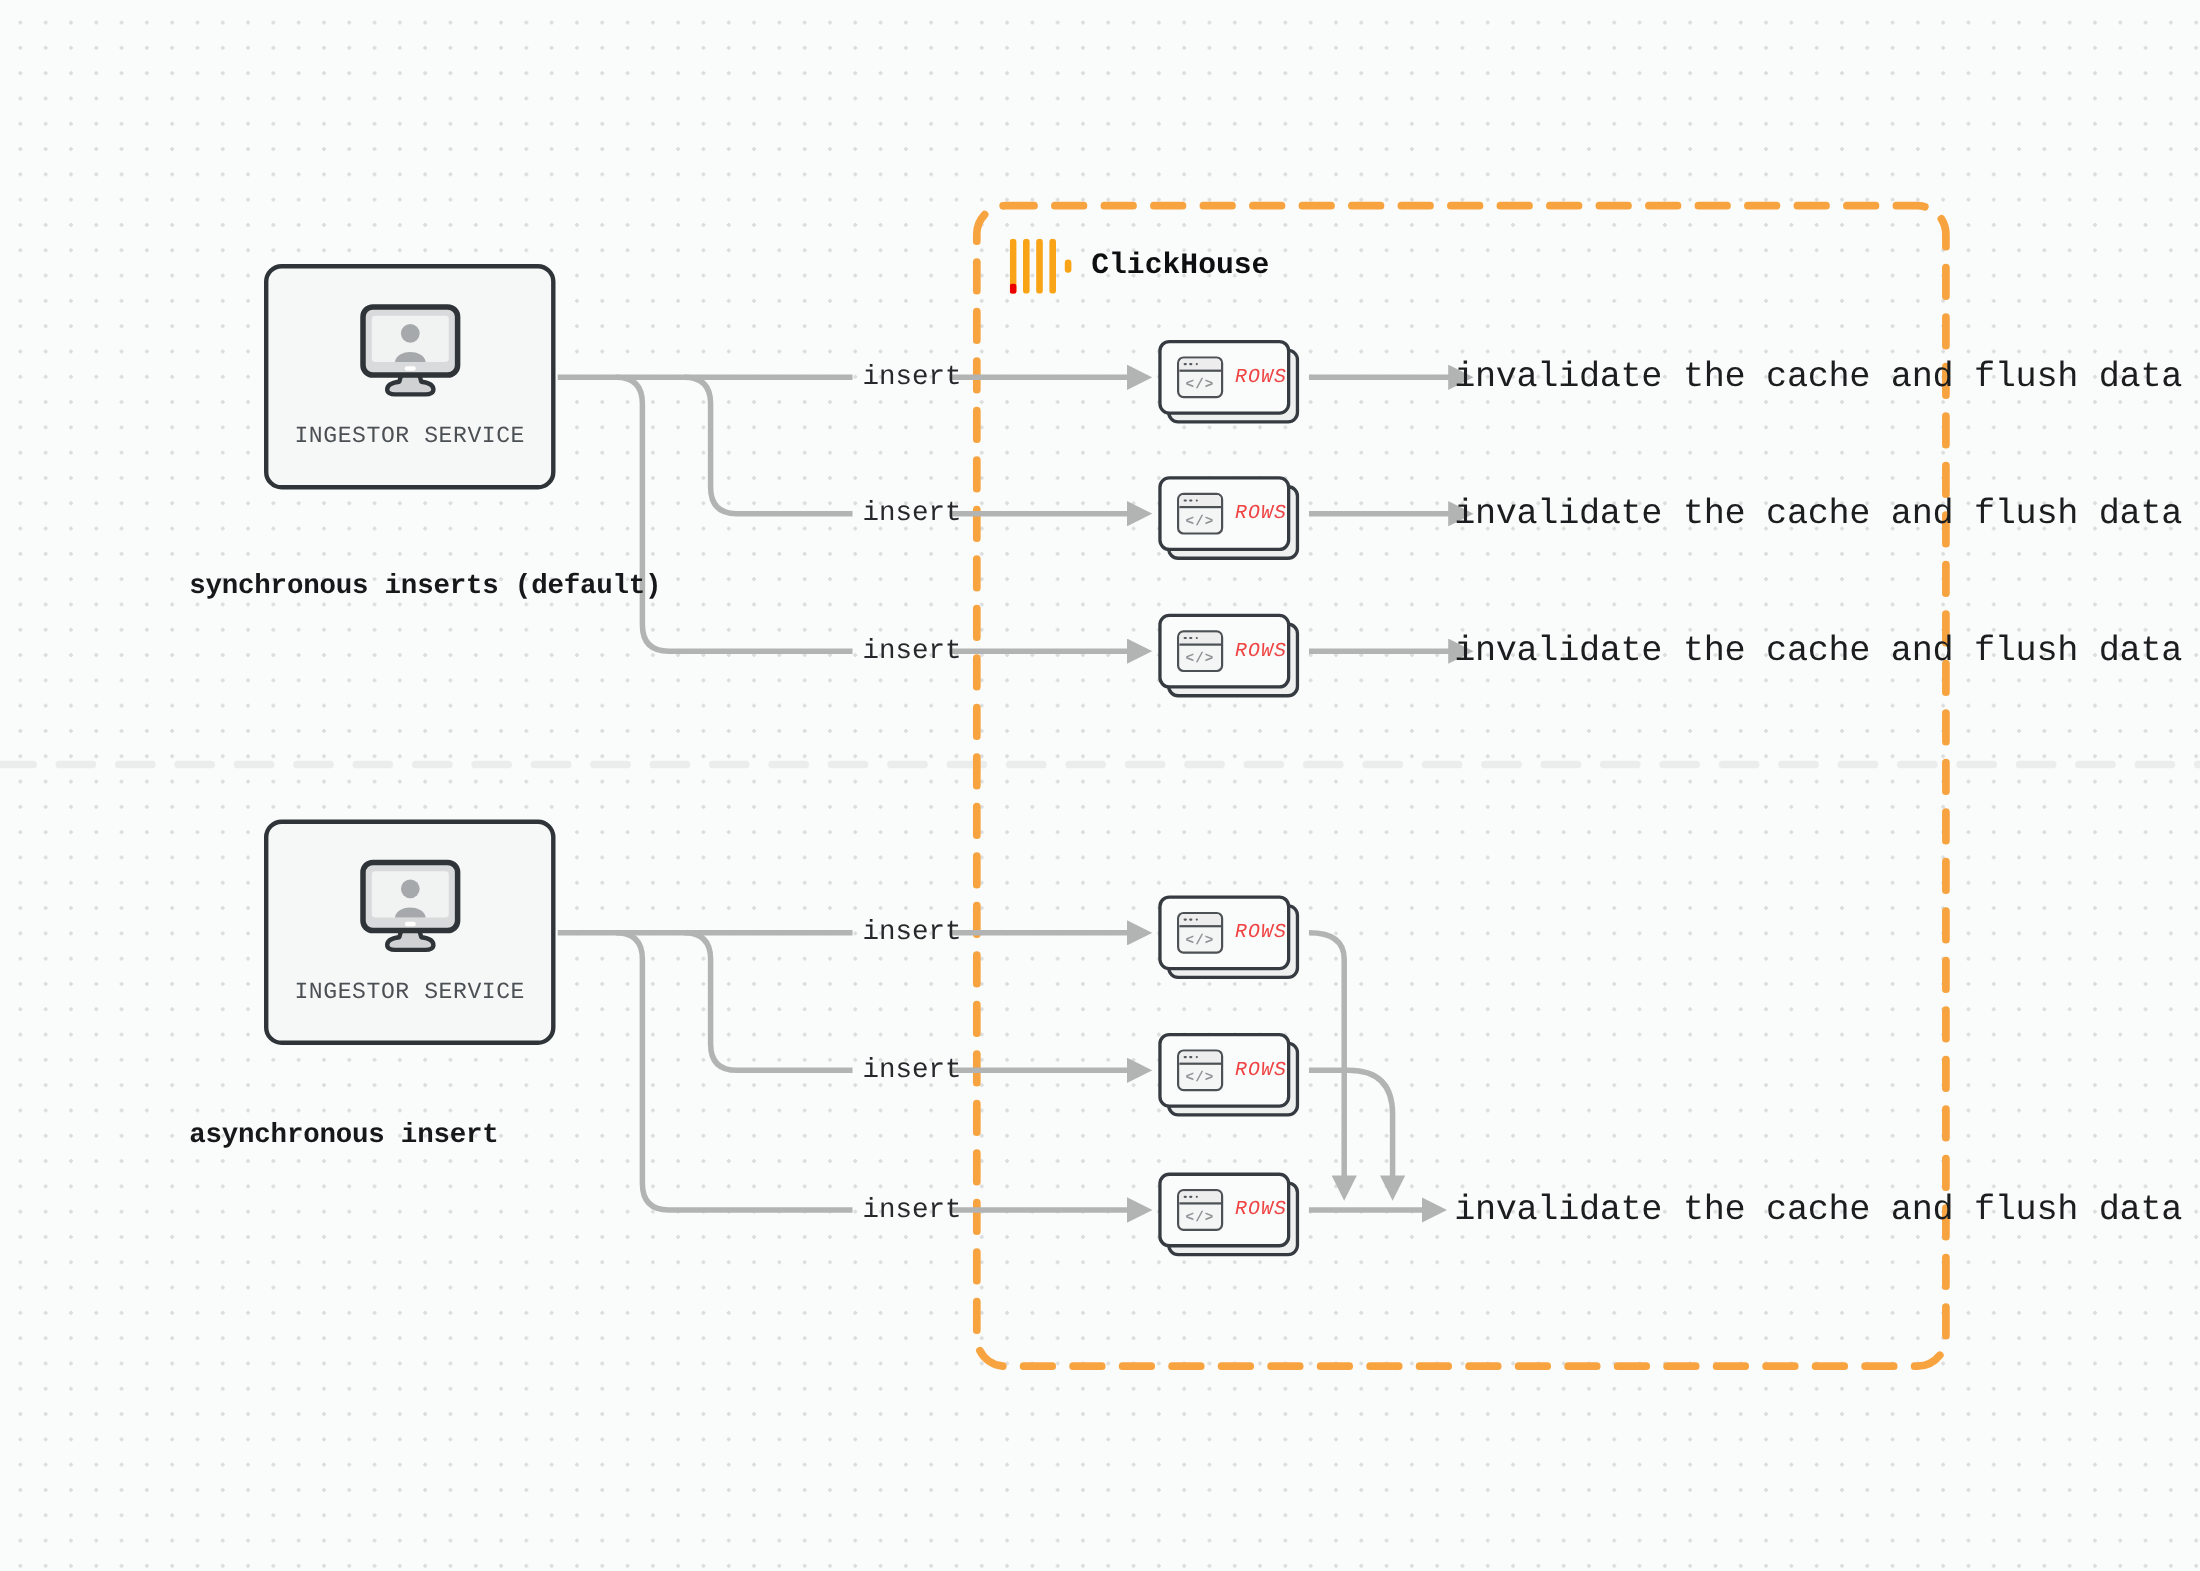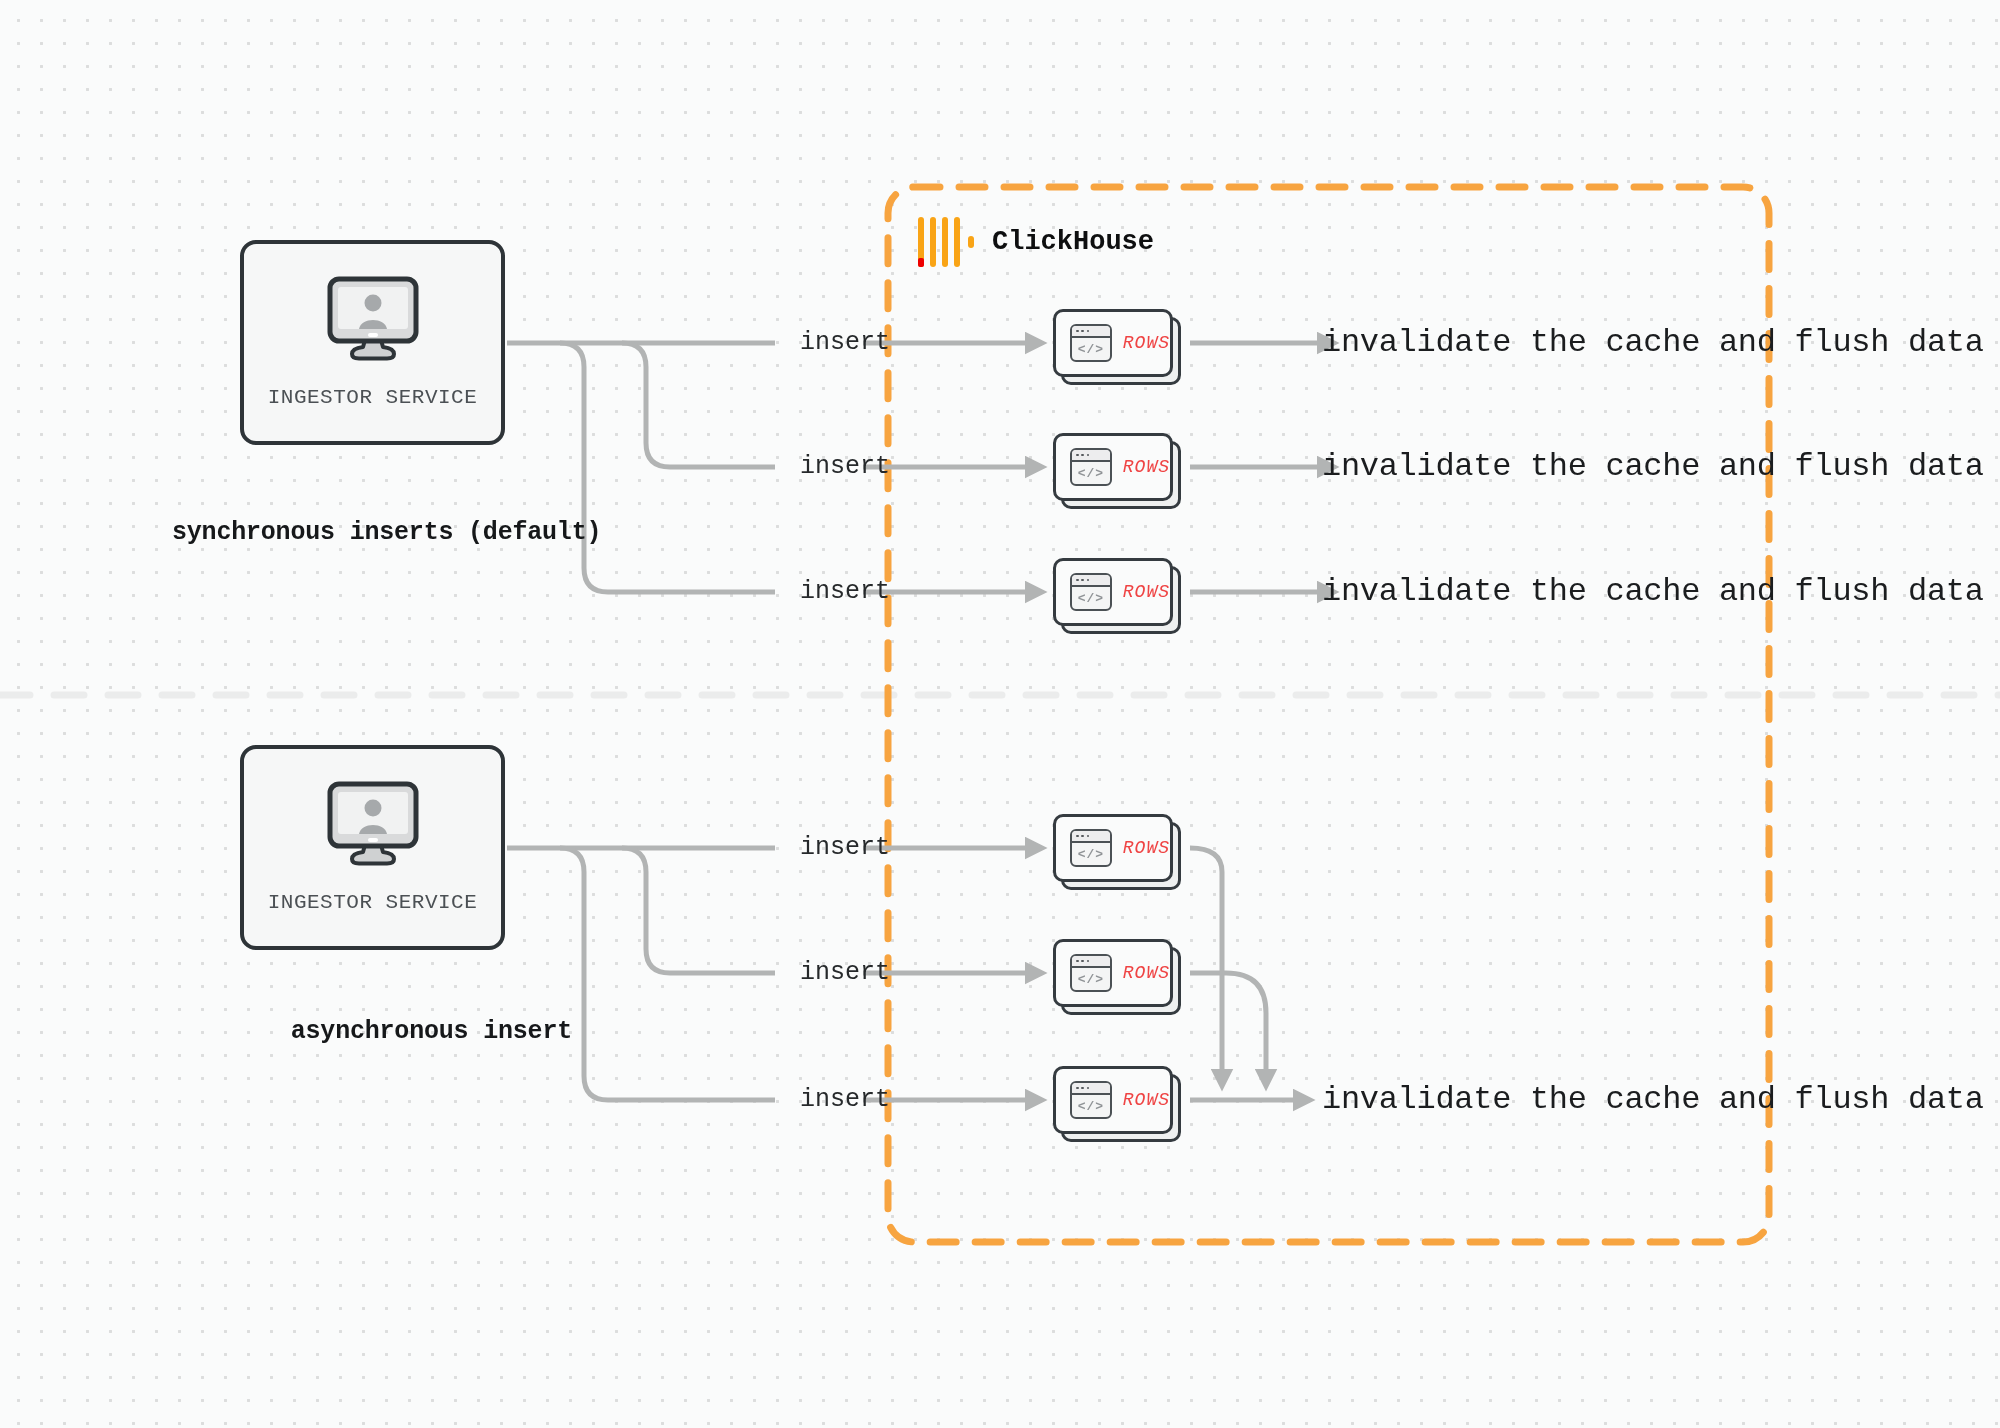--- a/index.html
+++ b/index.html
@@ -17,28 +17,28 @@
   .node {
     position:absolute; left:240px; width:265px; height:205px; box-sizing:border-box;
     background:#f6f7f7; border:4px solid #2e3438; border-radius:16px;
     display:flex; flex-direction:column; align-items:center; justify-content:center; gap:24px;
   }
   .node-label { font-size:21px; color:#4b5054; letter-spacing:.5px; white-space:nowrap; }
 
   
   .section-label {
     position:absolute; left:172px; width:400px; height:32px; line-height:32px;
-    text-align:right; font-size:25px; font-weight:bold; color:#16181a; letter-spacing:-.2px;
+    text-align:left; font-size:25px; font-weight:bold; color:#16181a; letter-spacing:-.2px;
     white-space:nowrap;
   }
 
   
   .insert-label {
-    position:absolute; left:800px; width:110px; height:32px; line-height:32px;
-    text-align:left; font-size:25px; color:#26292b; white-space:nowrap;
+    position:absolute; left:764px; width:110px; height:32px; line-height:32px;
+    text-align:right; font-size:25px; color:#26292b; white-space:nowrap;
   }
   .invalidate-label {
     position:absolute; left:1322px; height:30px; line-height:30px;
     font-size:32px; color:#1b1d1f; letter-spacing:-.3px; white-space:nowrap;
   }
 
   
   .ch-header { position:absolute; left:918px; top:214px; height:56px; display:flex; align-items:center; gap:16px; }
   .ch-title { font-size:27px; font-weight:600; color:#0e0f10; white-space:nowrap; }
 

